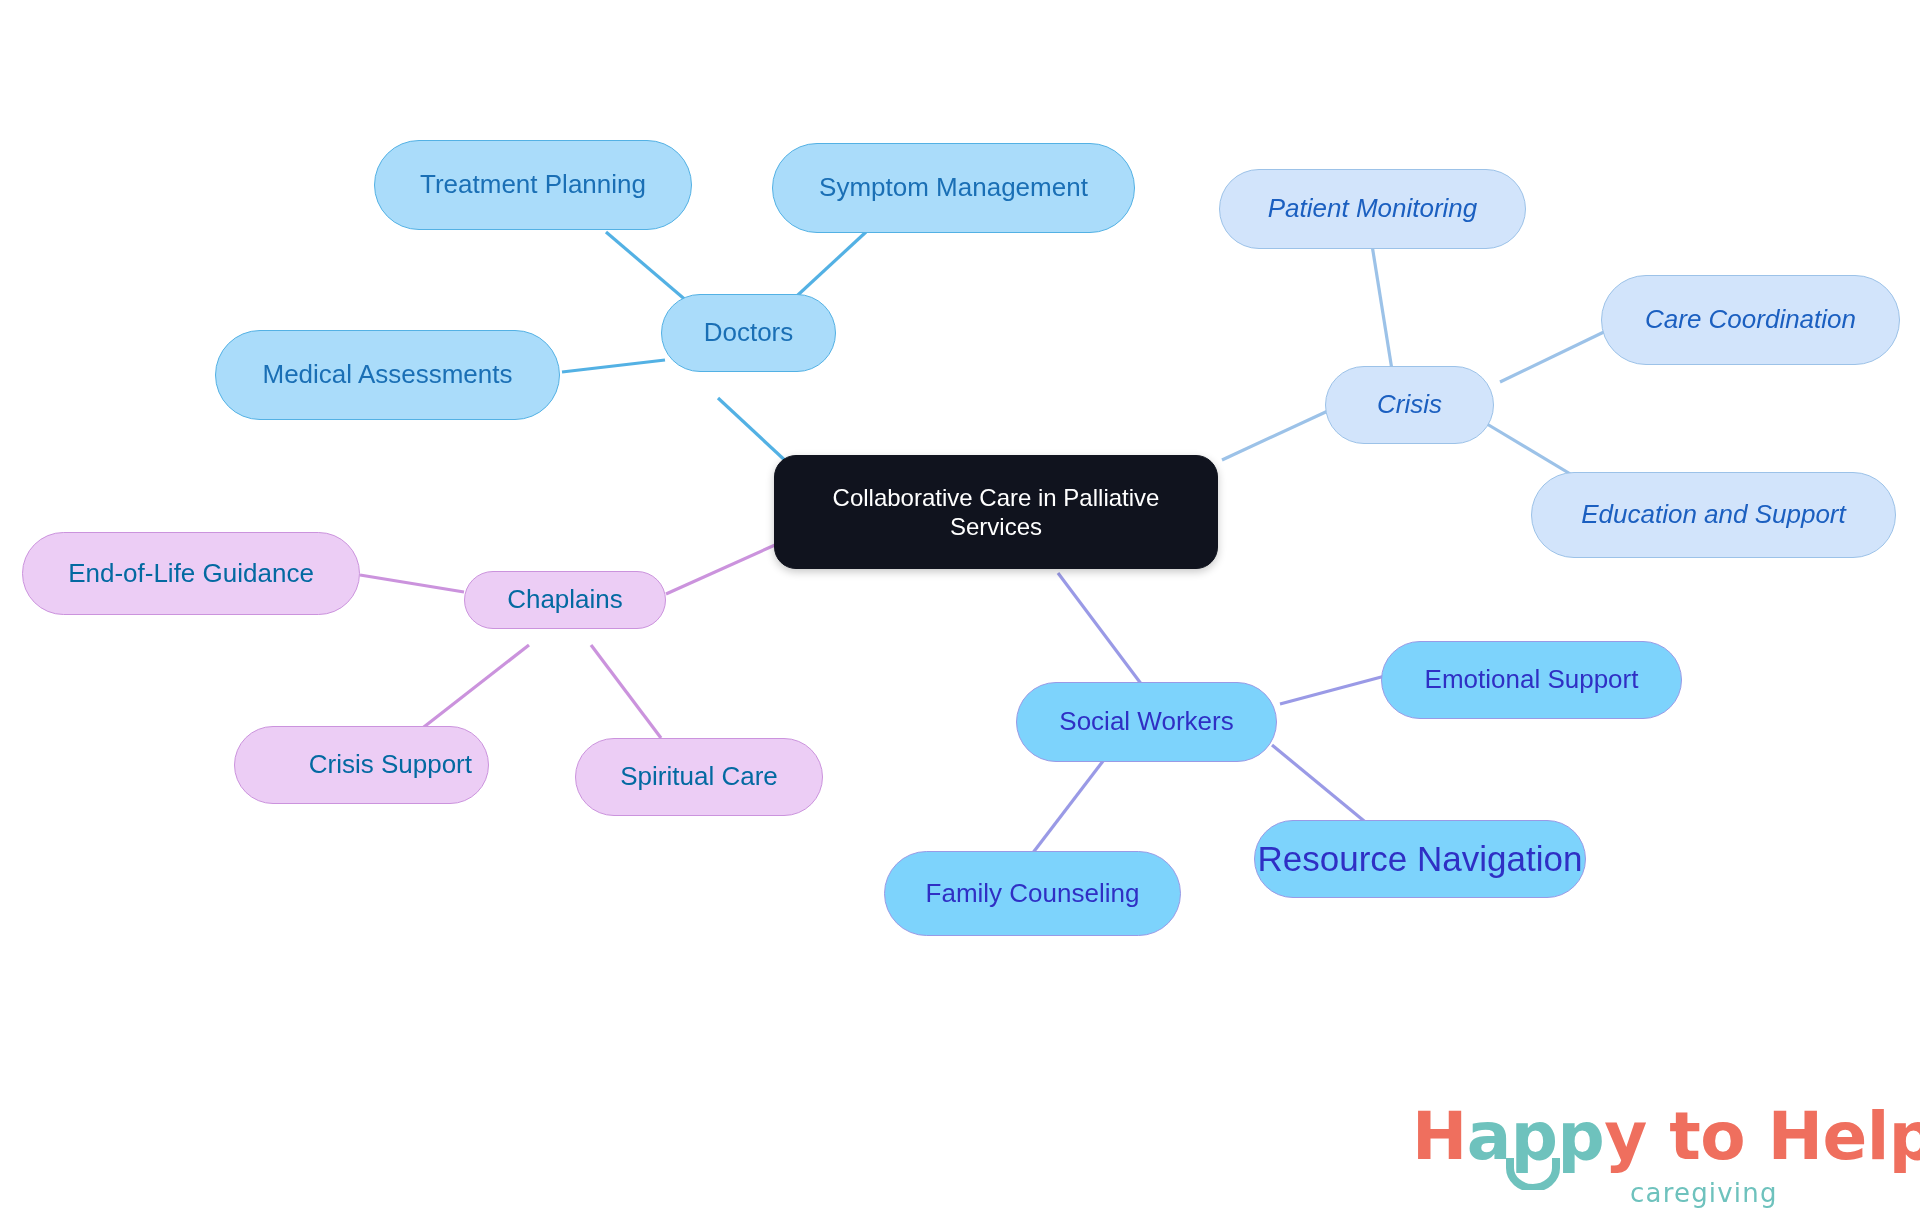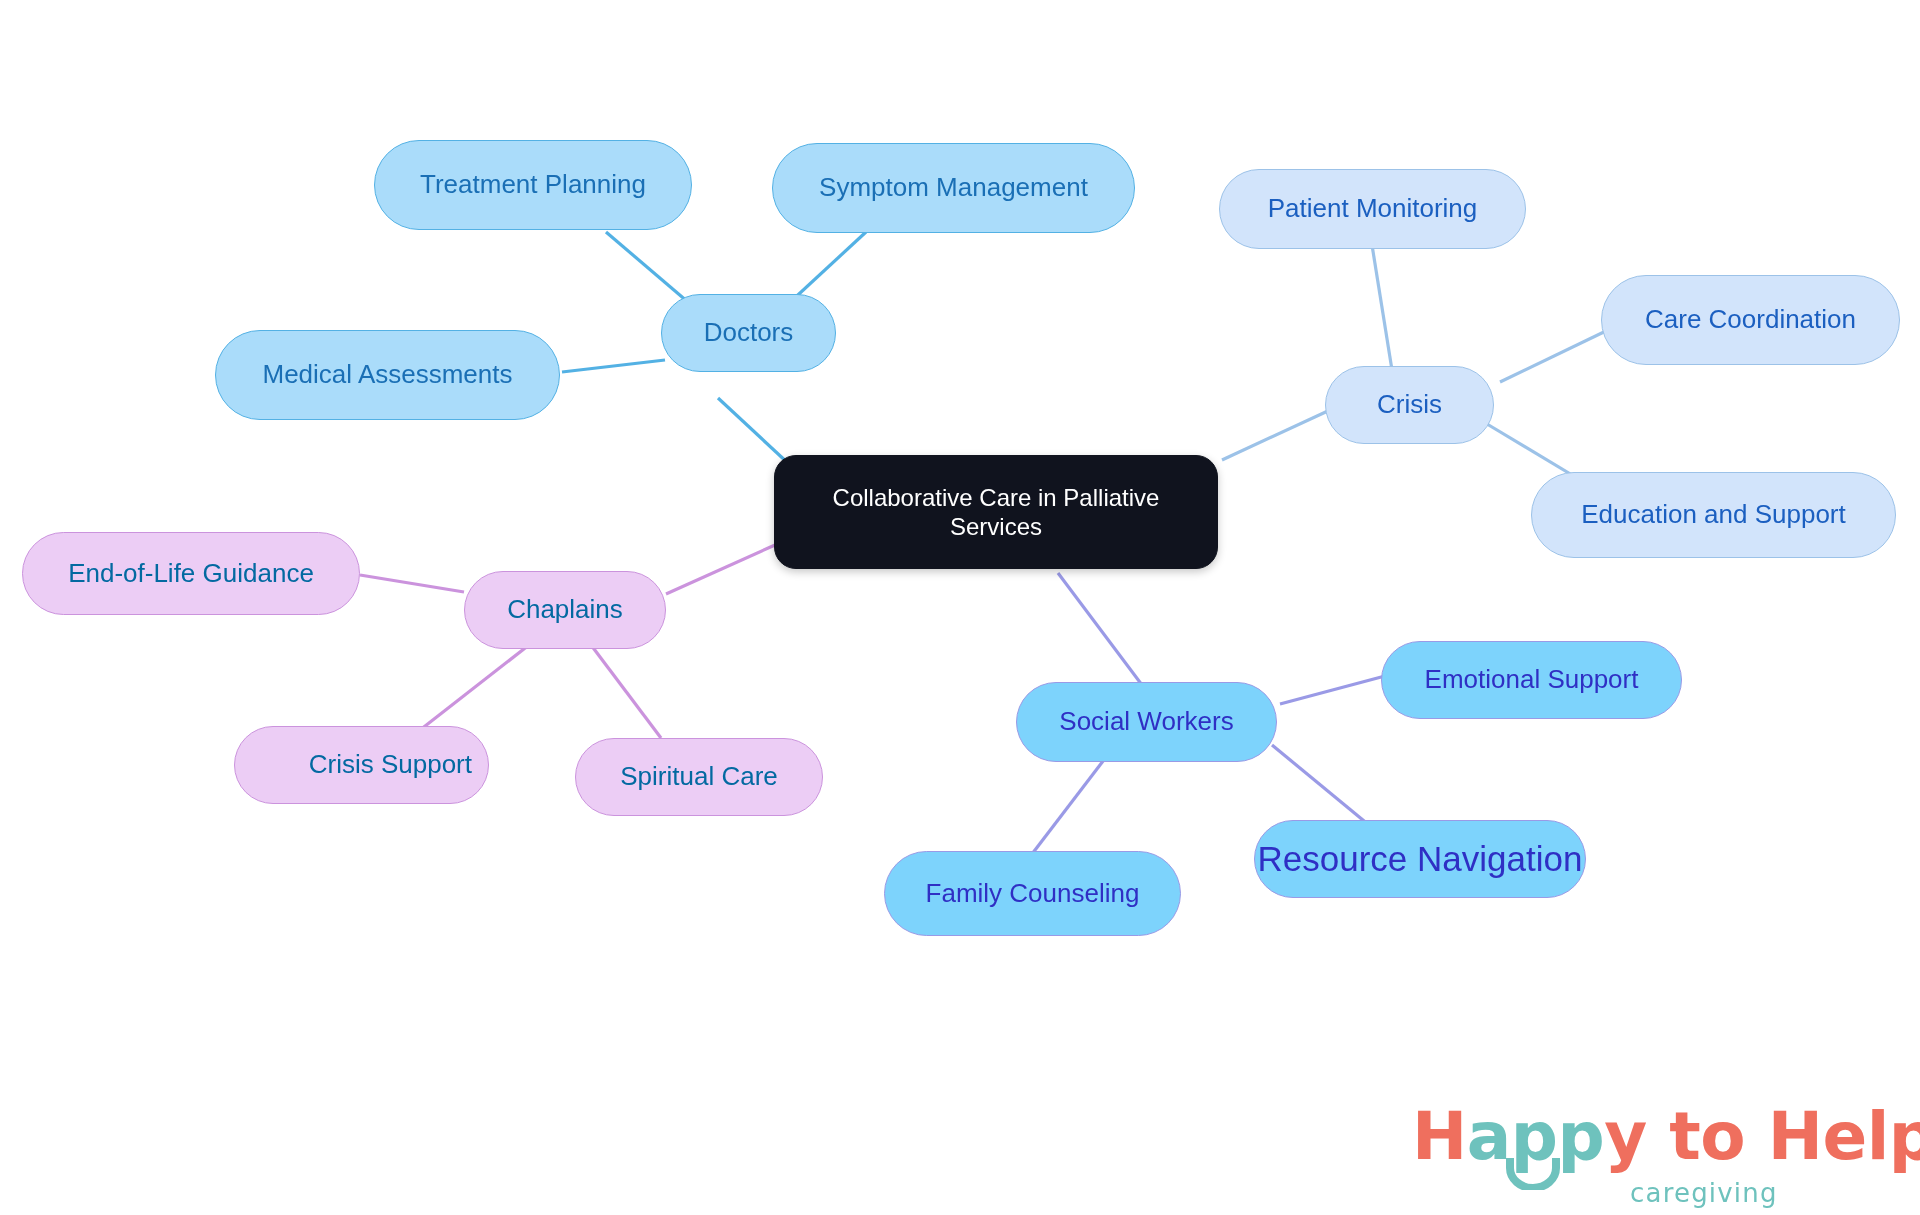--- a/index.html
+++ b/index.html
@@ -46,21 +46,21 @@
     padding: 8px 26px;
     box-shadow: 0 3px 9px rgba(0,0,0,0.22);
   }
   .node-label {
     display: block;
   }
 
   
   .c-doctors      { background:#aadcfa; border-color:#53b1e4; color:#1a6fb5; }
   
-  .c-nurses       { background:#d2e4fb; border-color:#9cc2e8; color:#1b5fc0; }
+  .c-nurses       { background:#d2e4fb; border-color:#9cc2e8; color:#1b5fc0;font-style:italic; }
   
   .c-social       { background:#7dd3fc; border-color:#9a9ae6; color:#2f2fc4; }
   
   .c-chaplains    { background:#eccdf5; border-color:#cb93dd; color:#0369a1; }
   
   .c-root         { background:#10131e; border-color:#10131e; color:#ffffff; }
 
   
   #logo {
     position: absolute;
@@ -168,21 +168,21 @@
   </div>
 
   <div class="node c-social" style="left:1254px; top:820px; width:332px; height:78px; font-size:35px;">
     <span class="node-label">Resource Navigation</span>
   </div>
 
   <div class="node c-social" style="left:884px; top:851px; width:297px; height:85px; font-size:26px;">
     <span class="node-label">Family Counseling</span>
   </div>
 
-  <div class="node c-chaplains" style="left:464px; top:571px; width:202px; height:78px; font-size:26px;">
+  <div class="node c-chaplains" style="left:464px; top:571px; width:202px; height:58px; font-size:26px;">
     <span class="node-label">Chaplains</span>
   </div>
 
   <div class="node c-chaplains" style="left:22px; top:532px; width:338px; height:83px; font-size:26px;">
     <span class="node-label">End-of-Life Guidance</span>
   </div>
 
   <div class="node c-chaplains" style="left:234px; top:726px; width:255px; height:78px; font-size:26px;justify-content:flex-end;">
     <span class="node-label">Crisis Support</span>
   </div>

